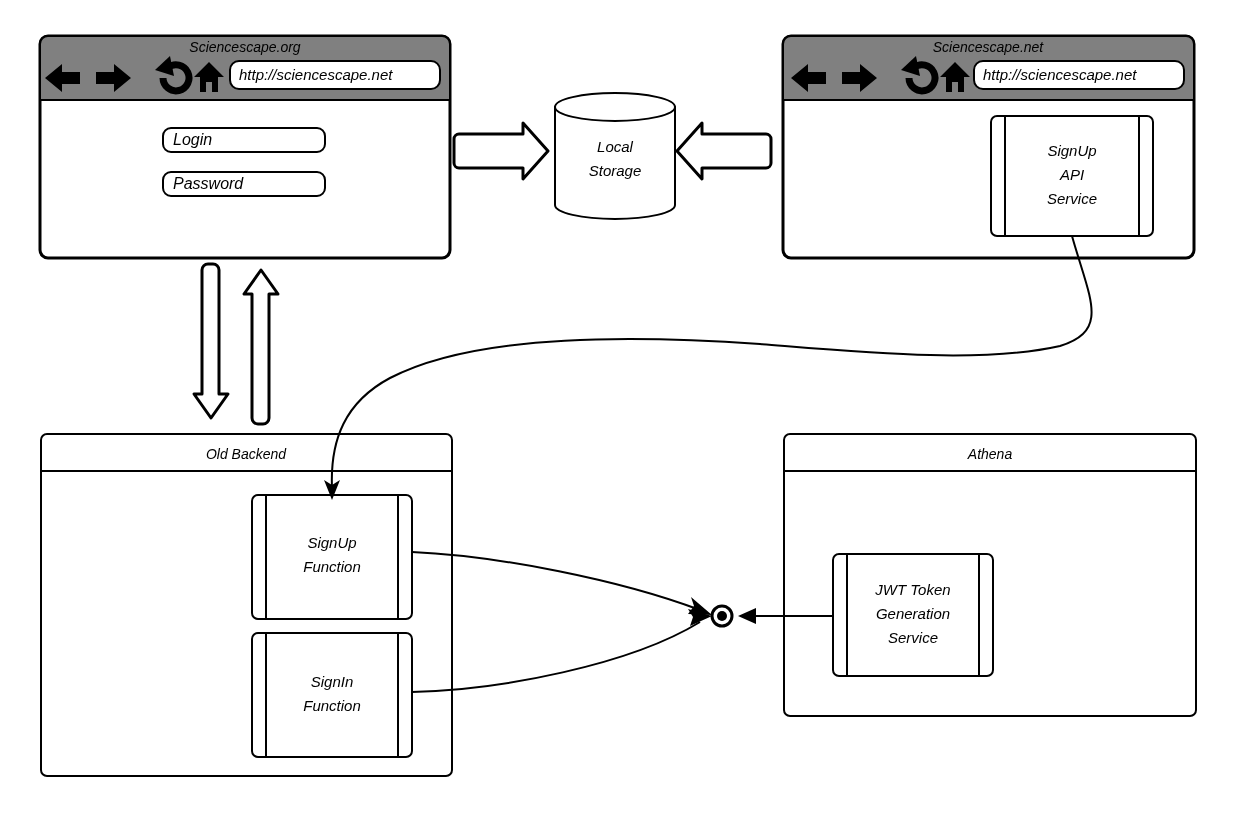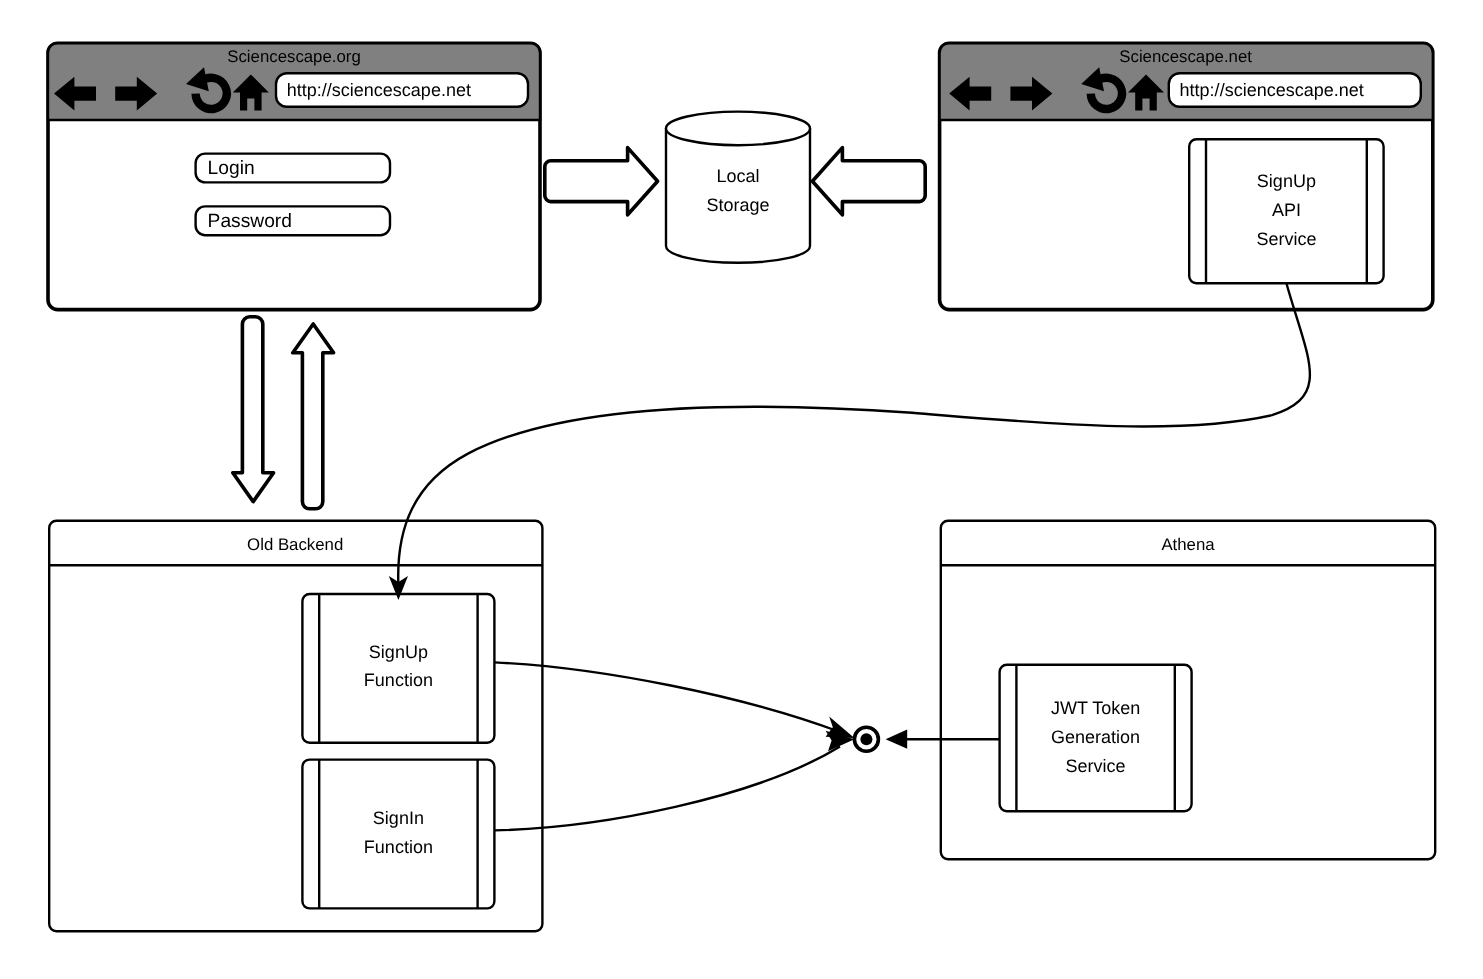--- a/index.html
+++ b/index.html
@@ -11,20 +11,21 @@
   body {
     width: 1236px;
     height: 816px;
     font-family: "Liberation Sans", sans-serif;
     overflow: hidden;
   }
   #diagram-root {
     position: relative;
     width: 1236px;
     height: 784px;
+    font-style: italic;
   }
   svg.diagram {
     display: block;
     width: 1236px;
     height: 816px;
   }
   .shape-stroke {
     fill: #ffffff;
     stroke: #000000;
     stroke-width: 2;

